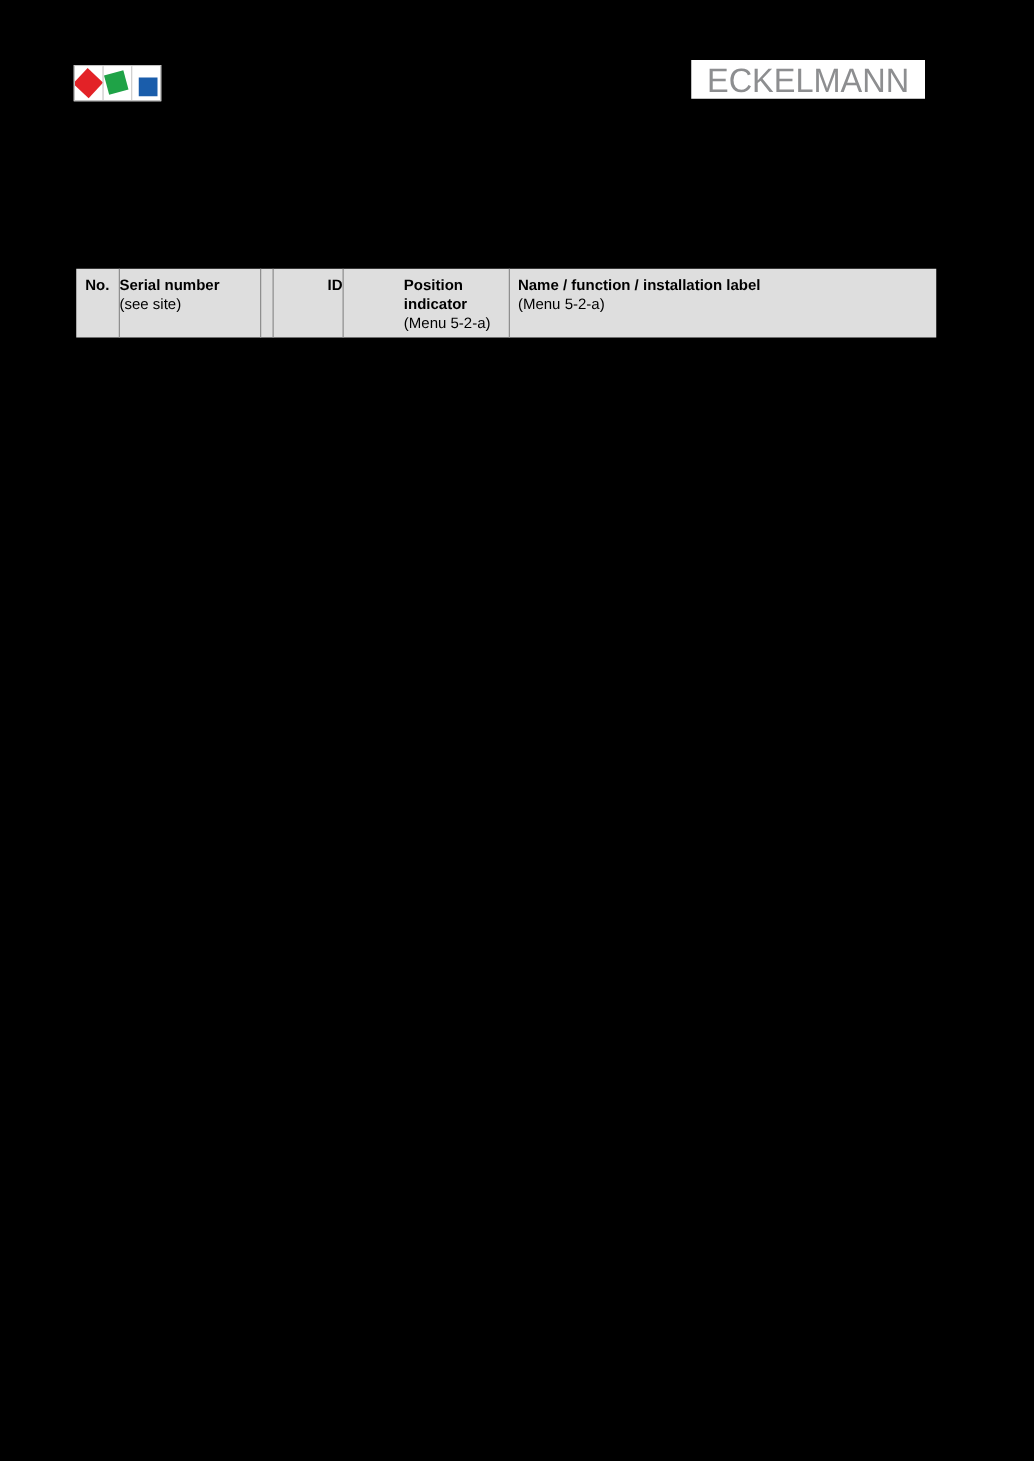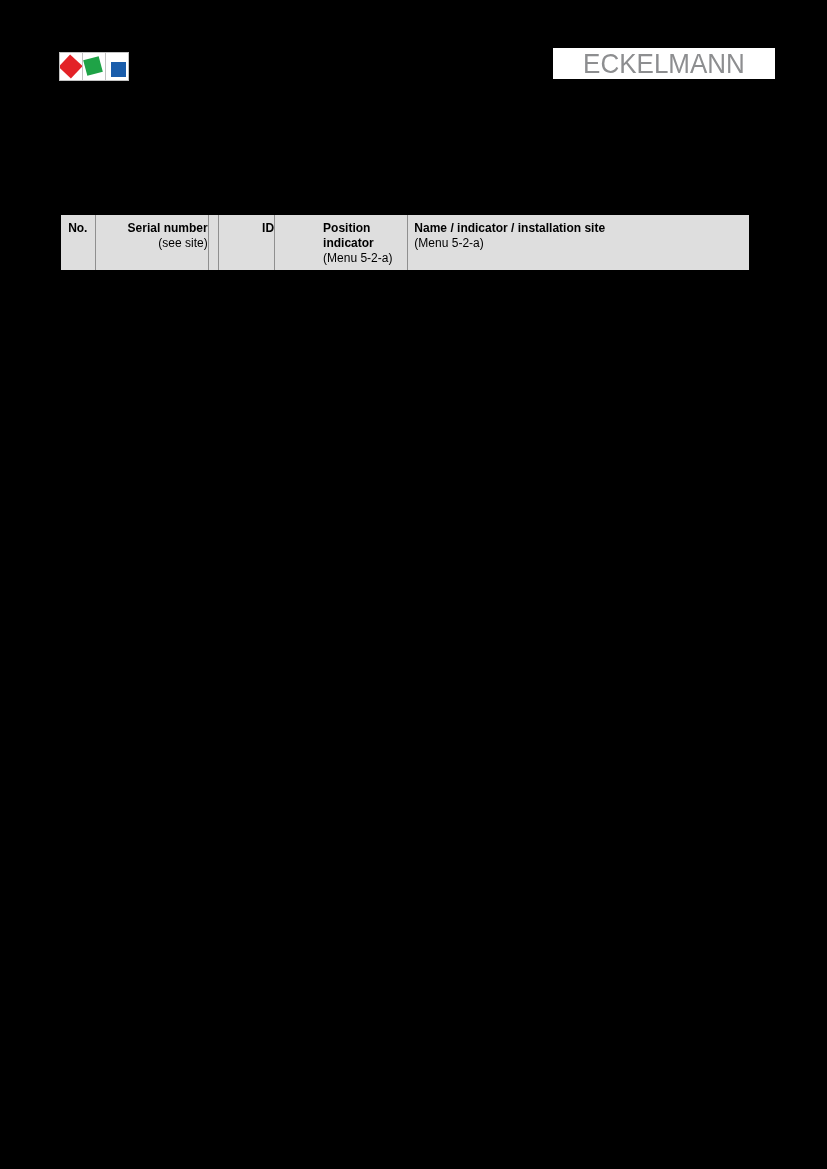--- a/index.html
+++ b/index.html
@@ -24,21 +24,21 @@
   .logo-cell { flex: 1 1 0; position: relative; border-right: 1px solid #c2c2c2; overflow: hidden; background: #ffffff; }
   .logo-cell:last-child { border-right: none; }
   .shape { position: absolute; display: block; }
   .shape.red   { width: 17px; height: 17px; background: #e32227; left: 2px; top: 5px; transform: rotate(43deg); }
   .shape.green { width: 16px; height: 16px; background: #1fa347; left: 2px; top: 5px; transform: rotate(-15deg); }
   .shape.blue  { width: 15px; height: 15px; background: #1a5dab; right: 2px; bottom: 3px; }
 
   
   .company-logo {
     position: absolute; left: 553px; top: 48px;
-    width: 222px; height: 31px;
+    width: 187px; height: 31px;
     background: #ffffff;
     display: flex; align-items: center; justify-content: center;
     overflow: hidden;
   }
   .company-logo .wordmark {
     color: #8d8e90;
     font-size: 26px;
     line-height: 1;
     font-weight: 400;
     letter-spacing: 0px;
@@ -58,21 +58,21 @@
     box-sizing: border-box;
     border-right: 1px solid #8f8f8f;
     padding-top: 6px;
     font-size: 12px;
     line-height: 15px;
   }
   .cell:last-child { border-right: none; }
   .cell .lbl { font-weight: bold; }
   .cell .sub { font-weight: normal; }
   .c-no     { width: 37px;  text-align: center; }
-  .c-serial { width: 121px; text-align: right; }
+  .c-serial { width: 121px; text-align: left; }
   .c-narrow { width: 11px; }
   .c-id     { width: 60px;  text-align: right; }
   .c-pos    { width: 95px;  text-align: left; padding-left: 4px; padding-right: 4px; margin-left: 44px; }
   .c-name   { width: 364px; text-align: left; padding-left: 6px; padding-right: 6px; }
 </style>
 </head>
 <body>
 
 <div class="page">
 
@@ -106,18 +106,18 @@
     </div>
     <div class="cell c-id">
       <div class="lbl">ID</div>
       <div class="sub"></div>
     </div>
     <div class="cell c-pos">
       <div class="lbl">Position indicator</div>
       <div class="sub">(Menu 5-2-a)</div>
     </div>
     <div class="cell c-name">
-      <div class="lbl">Name / indicator / installation site</div>
+      <div class="lbl">Name / function / installation label</div>
       <div class="sub">(Menu 5-2-a)</div>
     </div>
   </div>
 
 </div>
 
 </body></html>

